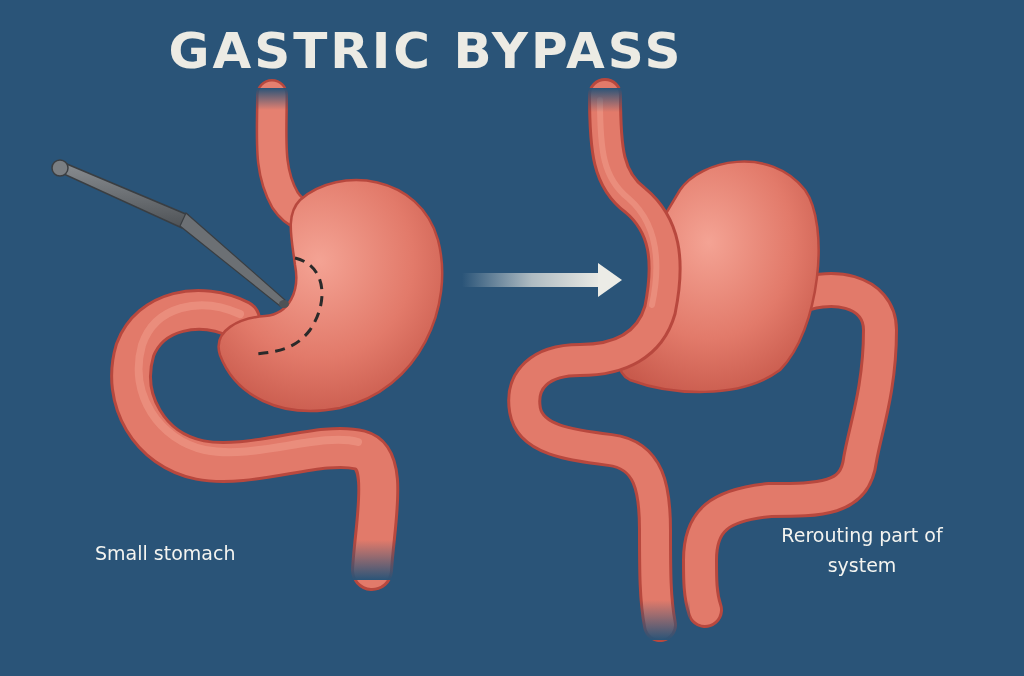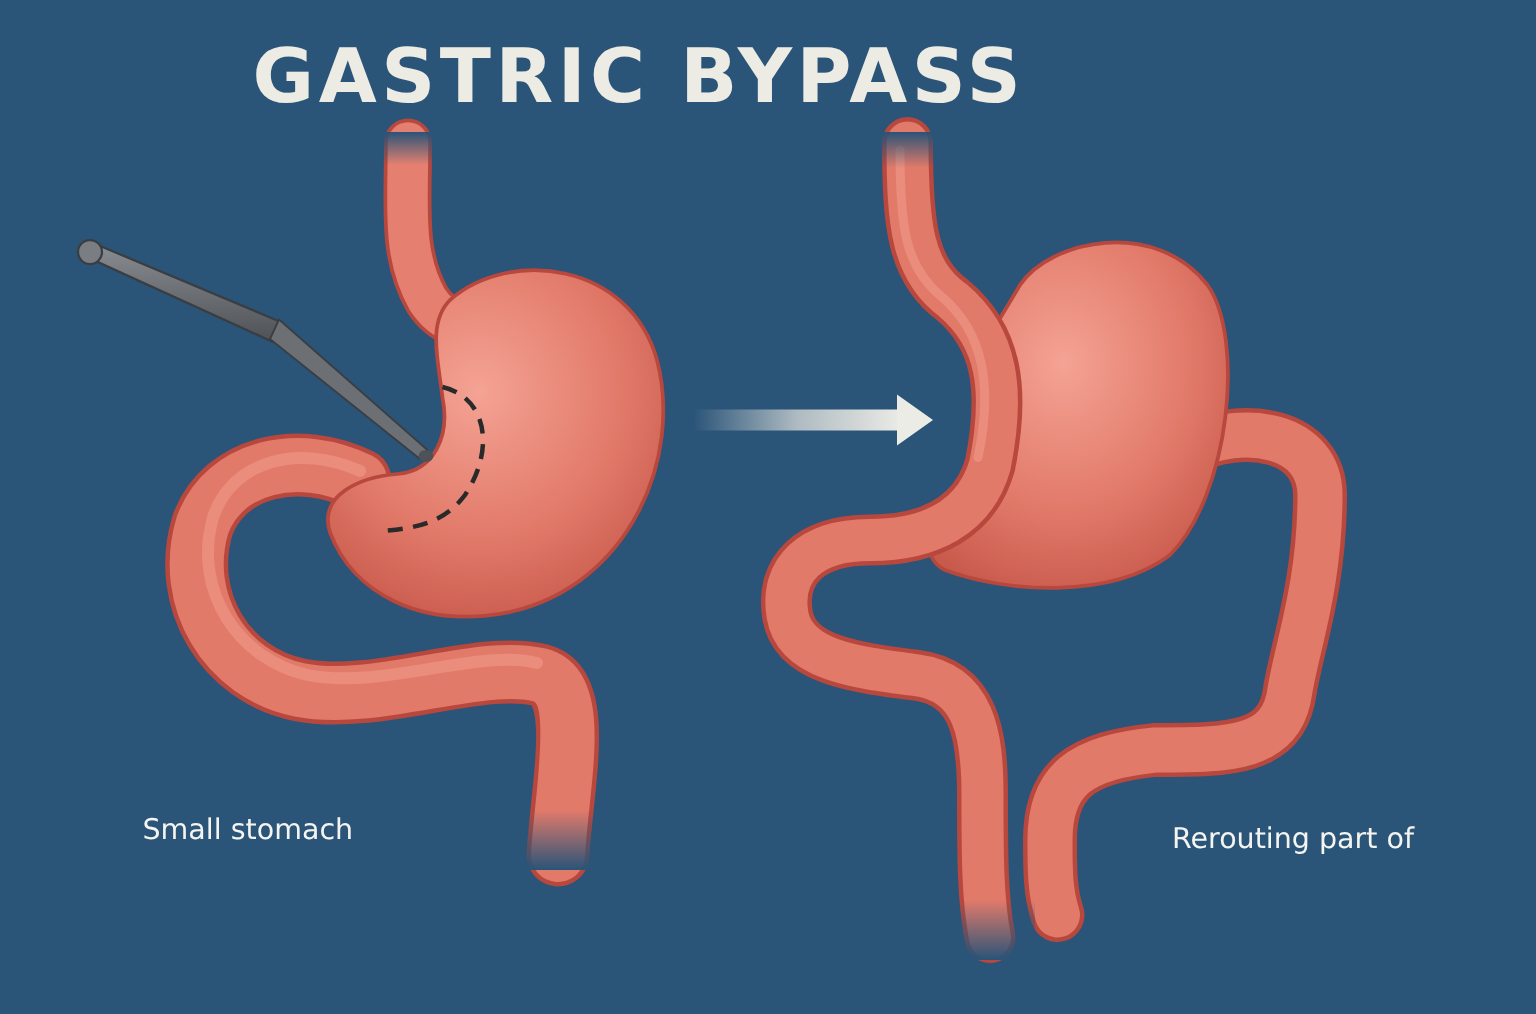--- a/index.html
+++ b/index.html
@@ -15,21 +15,21 @@
       font-family: "DejaVu Sans", sans-serif;
       font-weight: bold; font-size: 50px; letter-spacing: 3px;
       color: #ecebe4;
     }
     .caption {
       position: absolute; color: #f4f4f0; font-weight: normal;
       font-size: 19px; line-height: 30px; text-align: center;
       font-family: "DejaVu Sans", sans-serif;
     }
     .cap-left { left: 95px; top: 538px; width: 210px; text-align: left; }
-    .cap-right { left: 752px; top: 544px; width: 220px; }
+    .cap-right { left: 752px; top: 520px; width: 220px; }
     svg.art { position: absolute; left: 0; top: 0; }
   </style>
 </head>
 <body>
 
 <div class="title">GASTRIC BYPASS</div>
 
 <svg class="art" width="1024" height="676" viewBox="0 0 1024 676">
   <defs>
     <radialGradient id="stomachGrad" cx="0.45" cy="0.35" r="0.7">
@@ -101,13 +101,14 @@
     <rect x="630" y="600" width="60" height="40" fill="url(#fadeBottom)"></rect>
   </g>
 </svg>
 
 <div class="caption cap-left">
   <div>Small stomach</div>
 </div>
 
 <div class="caption cap-right">
   <div>Rerouting part of</div>
+  <div>system</div>
 </div>
 
 </body></html>

